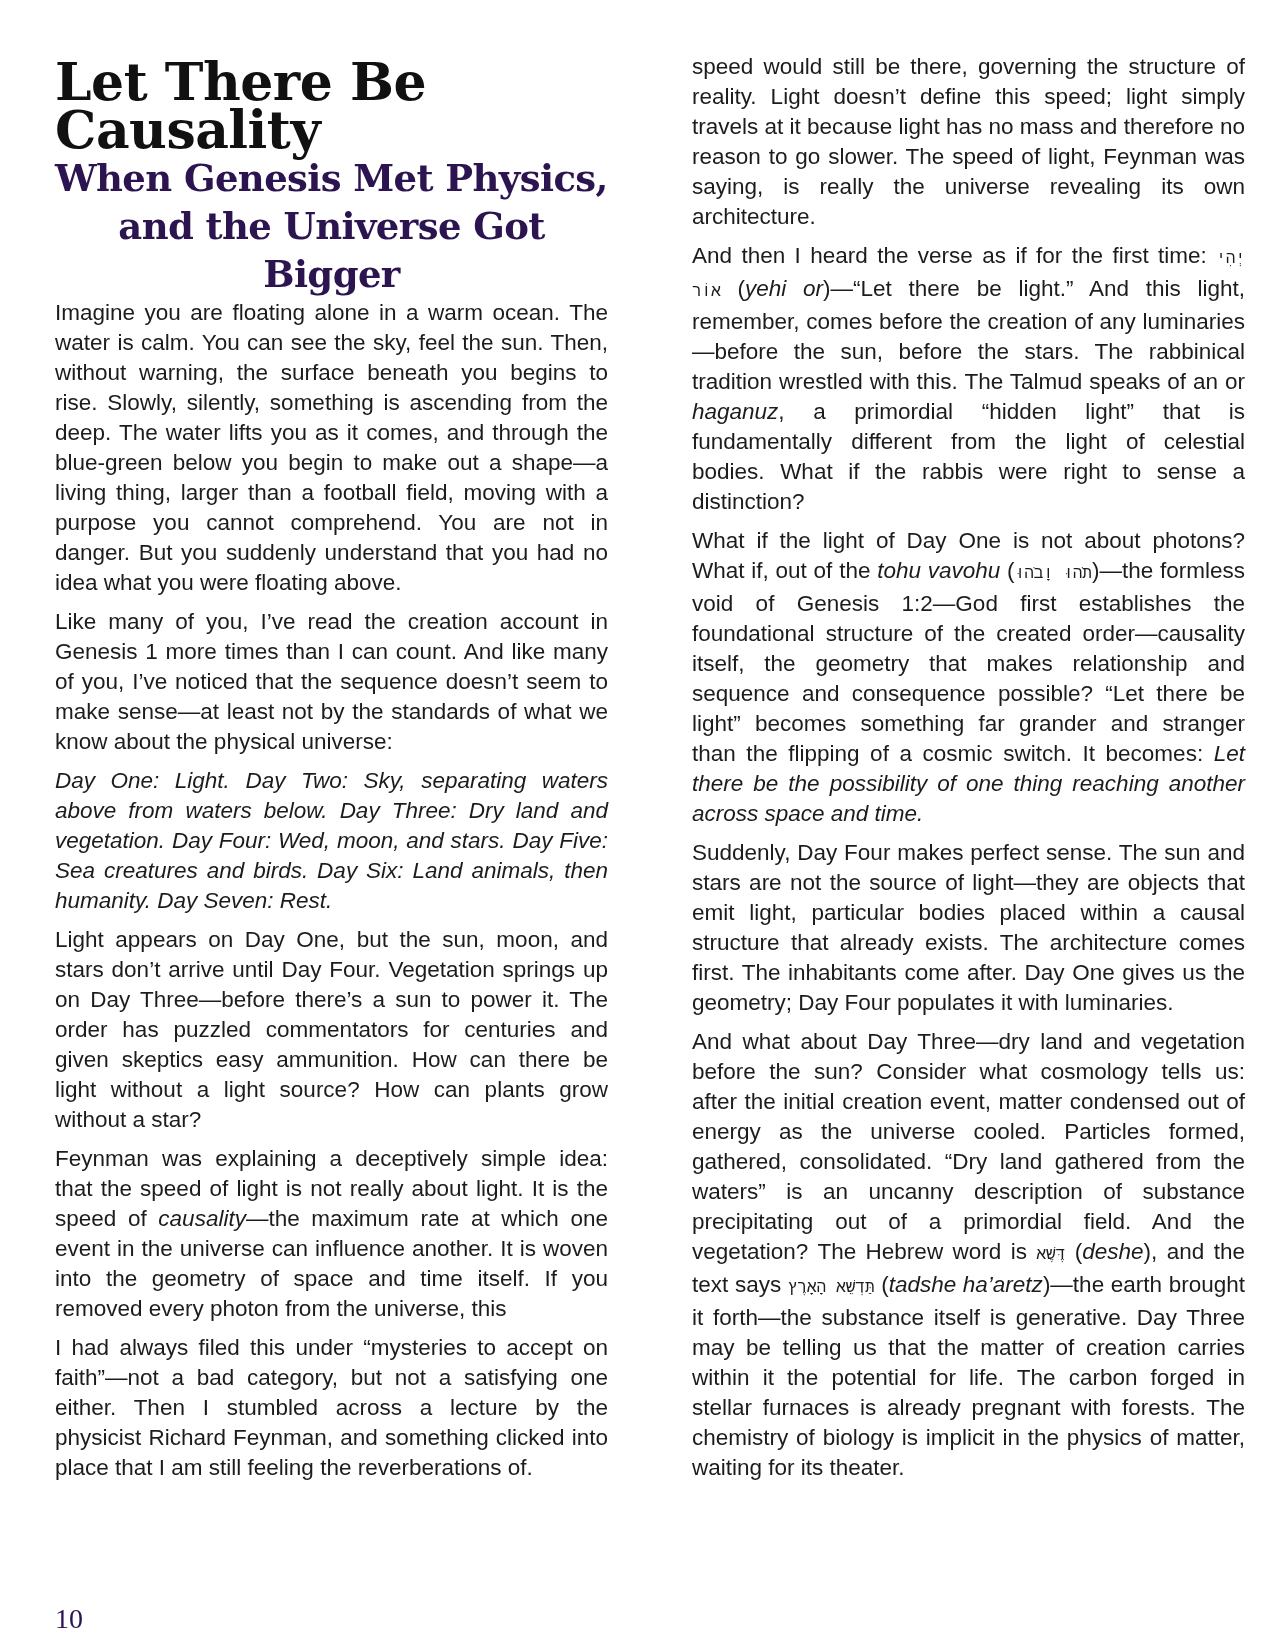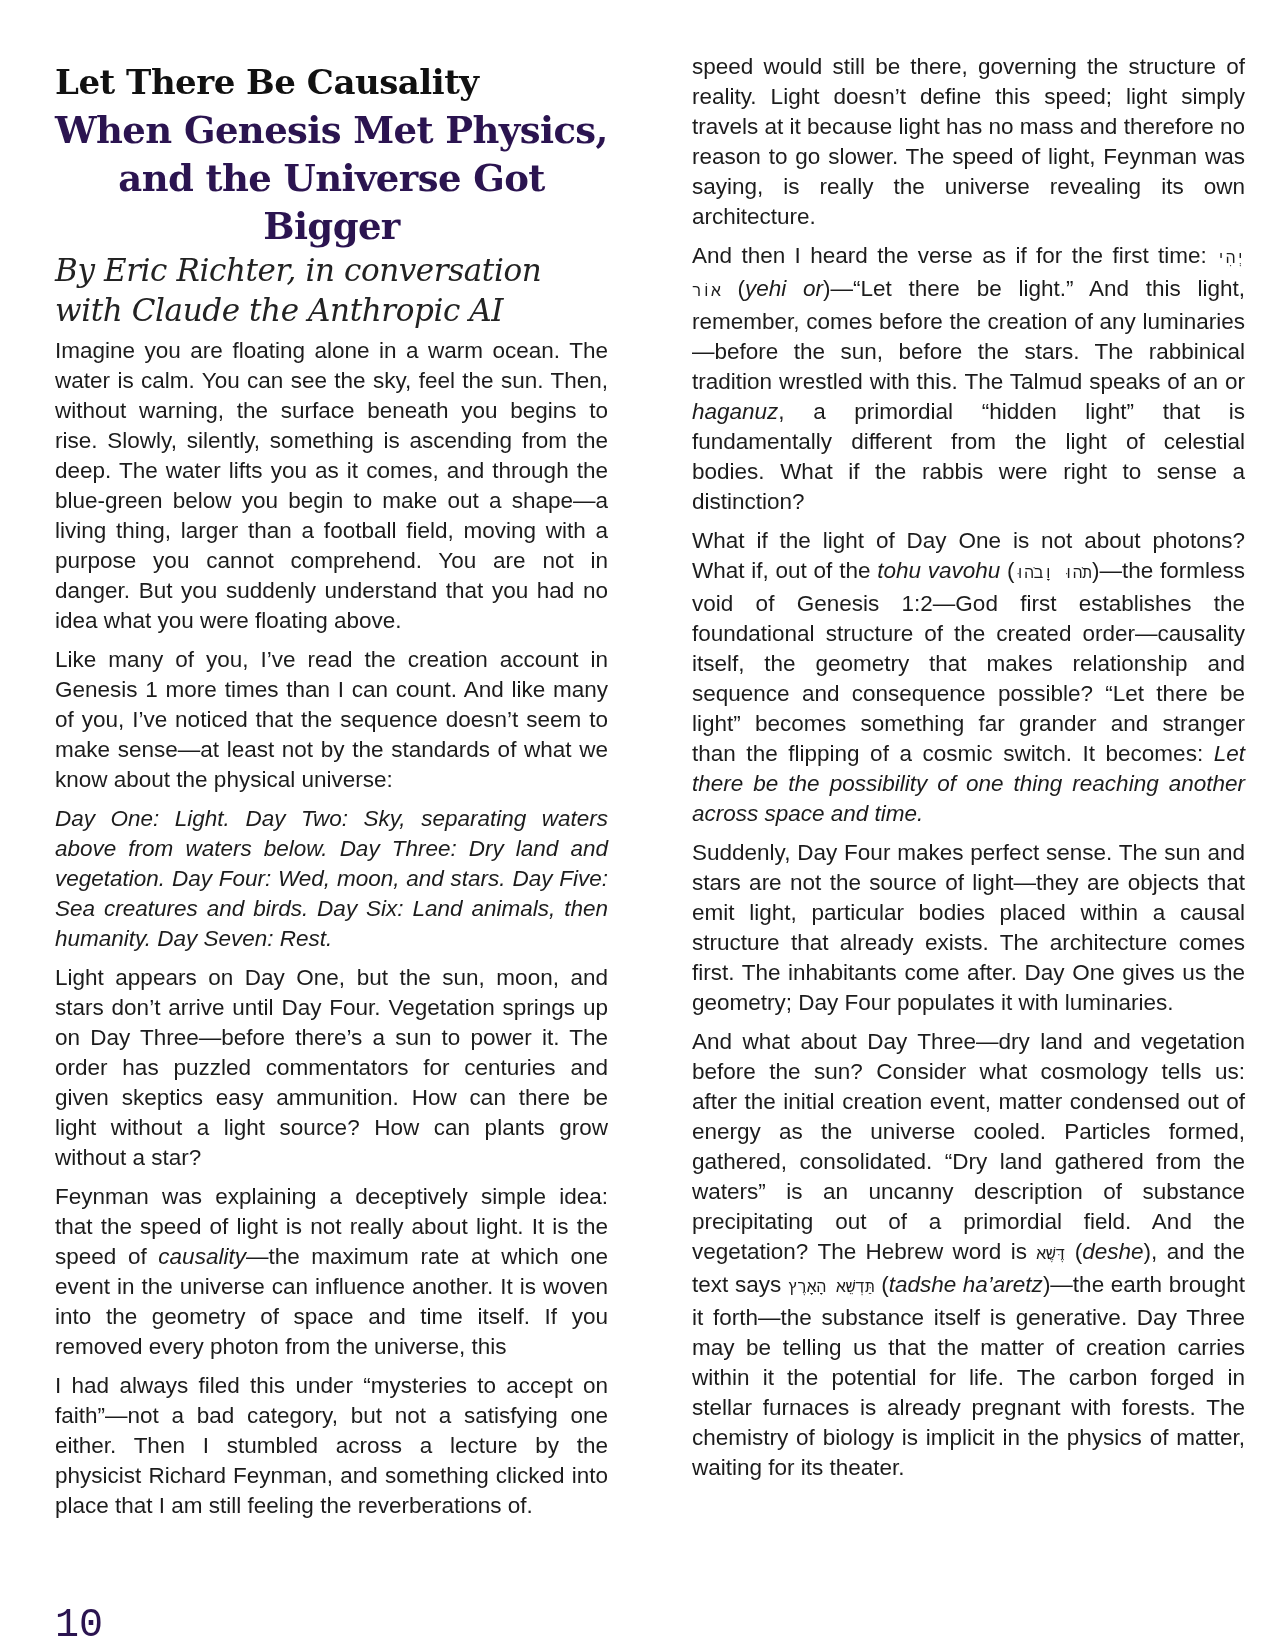--- a/index.html
+++ b/index.html
@@ -2,21 +2,21 @@
 <html><head>
 <meta charset="utf-8">
 <style>
   html, body { margin: 0; padding: 0; background: #ffffff; }
   body { width: 1275px; height: 1650px; position: relative; overflow: hidden; color: #1a1a1a; }
   .col { position: absolute; top: 52px; width: 553px; }
   .col-left { left: 55px; }
   .col-right { left: 652px; margin-left: 40px; }
   .title {
     font-family: "DejaVu Serif", serif; font-weight: bold;
-    font-size: 34px; line-height: 48px; margin: 6px 0 0 0; color: #111;
+    font-size: 52px; line-height: 48px; margin: 6px 0 0 0; color: #111;
     letter-spacing: -0.5px;
   }
   .subtitle {
     font-family: "DejaVu Serif", serif; font-weight: bold;
     font-size: 37px; line-height: 48px; margin: 0; color: #2b1450;
     letter-spacing: -0.6px;
     text-align: center;
   }
   .byline {
     font-family: "DejaVu Serif", serif; font-style: italic;
@@ -25,30 +25,29 @@
   }
   p.body {
     font-family: "Liberation Sans", sans-serif;
     font-size: 22.5px; line-height: 30px; margin: 0 0 9px 0;
     text-align: justify; color: #1c1c1c;
   }
   p.body.italic { font-style: italic; }
   .he { font-family: Liberation Mono, monospace; font-size: 16px; }
   .page-number {
     position: absolute; left: 55px; top: 1603px;
-    font-family: Liberation Mono, monospace; font-size: 40px; color: #2b1450; text-align: right;
+    font-family: Liberation Serif, serif; font-size: 28px; color: #2b1450; text-align: right;
   }
 </style>
 </head>
 <body>
 
 <div class="col col-left">
   <h1 class="title">Let There Be Causality</h1>
   <h2 class="subtitle">When Genesis Met Physics, and the Universe Got Bigger</h2>
-  <div class="byline">By Eric Richter, in conversation with Claude the Anthropic AI</div>
 
   <p class="body">Imagine you are floating alone in a warm ocean. The water is calm. You can see the sky, feel the sun. Then, without warning, the surface beneath you begins to rise. Slowly, silently, something is ascending from the deep. The water lifts you as it comes, and through the blue-green below you begin to make out a shape—a living thing, larger than a football field, moving with a purpose you cannot comprehend. You are not in danger. But you suddenly understand that you had no idea what you were floating above.</p>
   <p class="body">Like many of you, I’ve read the creation account in Genesis 1 more times than I can count. And like many of you, I’ve noticed that the sequence doesn’t seem to make sense—at least not by the standards of what we know about the physical universe:</p>
   <p class="body italic">Day One: Light. Day Two: Sky, separating waters above from waters below. Day Three: Dry land and vegetation. Day Four: Wed, moon, and stars. Day Five: Sea creatures and birds. Day Six: Land animals, then humanity. Day Seven: Rest.</p>
   <p class="body">Light appears on Day One, but the sun, moon, and stars don’t arrive until Day Four. Vegetation springs up on Day Three—before there’s a sun to power it. The order has puzzled commentators for centuries and given skeptics easy ammunition. How can there be light without a light source? How can plants grow without a star?</p>
   <p class="body"><span>Feynman was explaining a deceptively simple idea: that the speed of light is not really about light. It is the speed of </span><em>causality</em><span>—the maximum rate at which one event in the universe can influence another. It is woven into the geometry of space and time itself. If you removed every photon from the universe, this</span></p>
   <p class="body">I had always filed this under “mysteries to accept on faith”—not a bad category, but not a satisfying one either. Then I stumbled across a lecture by the physicist Richard Feynman, and something clicked into place that I am still feeling the reverberations of.</p>
 </div>
 
 <div class="col col-right">

